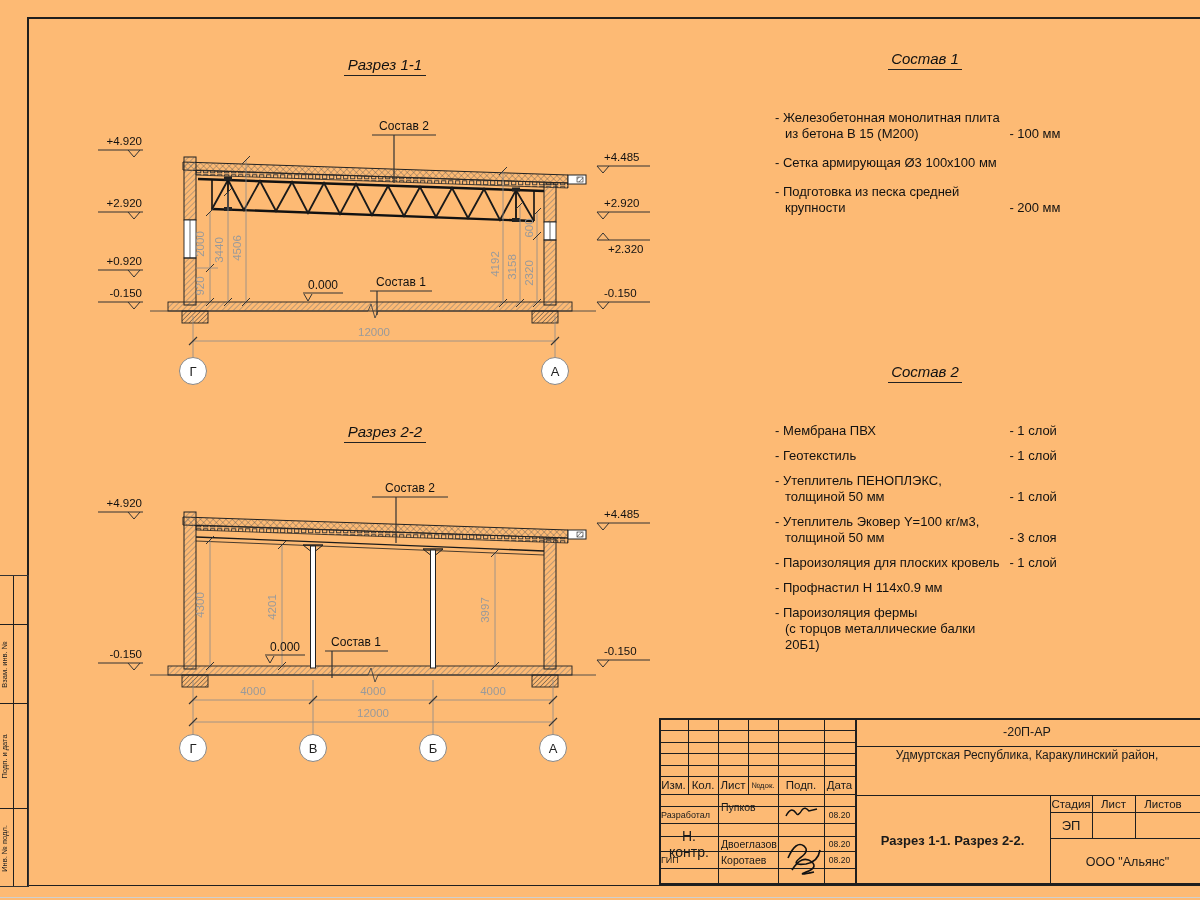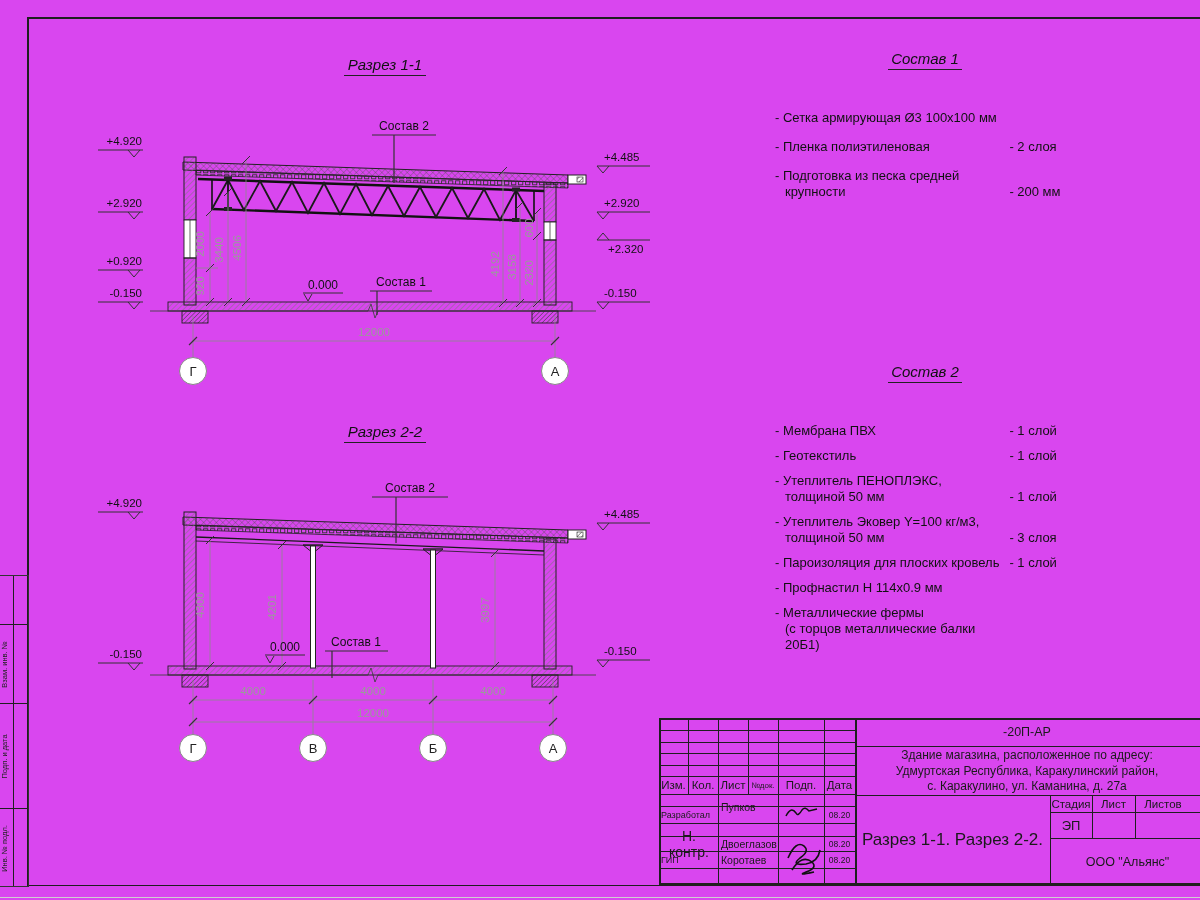--- a/index.html
+++ b/index.html
@@ -1,16 +1,16 @@
 <!DOCTYPE html>
 <html><head>
 <meta charset="utf-8">
 <style>
   html,body{margin:0;padding:0;background:#e8e8e8;}
-  .page{position:relative;width:1200px;height:900px;background:#d946ef;overflow:hidden;
+  .page{position:relative;width:1200px;height:900px;background:#fdba74;overflow:hidden;
         font-family:"Liberation Sans", sans-serif;color:#1a1a1a;}
   .abs{position:absolute;}
   .hline{position:absolute;background:#1f1f1f;height:1px;}
   .vline{position:absolute;background:#1f1f1f;width:1px;}
   .sec-title{position:absolute;font-style:italic;font-size:15px;color:#111;text-align:center;}
   .sec-title span{display:inline-block;border-bottom:1.2px solid #222;padding:0 4px 2px;}
   .comp{position:absolute;width:300px;font-size:13px;color:#111;}
   .comp .comp-head{text-align:center;font-style:italic;font-size:15px;margin-bottom:40px;}
   .comp .comp-head span{display:inline-block;border-bottom:1.2px solid #222;padding:0 3px 2px;}
   .comp-item{display:flex;align-items:flex-end;margin-bottom:13px;line-height:16px;}
@@ -290,29 +290,30 @@
       <line x1="265" y1="655" x2="305" y2="655" stroke="#333" stroke-width="1"></line>
       <polyline points="266,656 270,663 274,656" fill="none" stroke="#333" stroke-width="1"></polyline>
       <text x="285" y="651" text-anchor="middle" font-size="12" fill="#111">0.000</text>
     </g>
   </svg>
 
   <div class="comp comp1" style="left:775px;top:50px;">
     <div class="comp-head"><span>Состав 1</span></div>
     <div class="comp-item">
       <div class="comp-name">
+          <div>- Железобетонная  монолитная плита</div>
+          <div class="l2">из бетона В 15 (М200)</div>
+        </div>
+      <div class="comp-val">- 100 мм</div>
+    </div>
+    <div class="comp-item">
+      <div class="comp-name">
           <div>- Сетка армирующая Ø3 100х100 мм</div>
         </div>
       <div class="comp-val"></div>
-    </div>
-    <div class="comp-item">
-      <div class="comp-name">
-          <div>- Пленка полиэтиленовая</div>
-        </div>
-      <div class="comp-val">-  2 слоя</div>
     </div>
     <div class="comp-item">
       <div class="comp-name">
           <div>- Подготовка из песка средней</div>
           <div class="l2">крупности</div>
         </div>
       <div class="comp-val">- 200 мм</div>
     </div>
   </div>
 
@@ -351,21 +352,21 @@
       <div class="comp-val">- 1 слой</div>
     </div>
     <div class="comp-item">
       <div class="comp-name">
           <div>- Профнастил Н 114х0.9 мм</div>
         </div>
       <div class="comp-val"></div>
     </div>
     <div class="comp-item">
       <div class="comp-name">
-          <div>- Металлические фермы</div>
+          <div>- Пароизоляция фермы</div>
           <div class="l2">(с торцов металлические балки 20Б1)</div>
         </div>
       <div class="comp-val"></div>
     </div>
   </div>
 
   <div class="abs" style="left:-5px;top:575px;width:32px;height:310px;border:1px solid #333;">
     <div class="hline" style="left:0;top:48px;width:32px;"></div>
     <div class="hline" style="left:0;top:127px;width:32px;"></div>
     <div class="hline" style="left:0;top:232px;width:32px;"></div>
@@ -427,27 +428,25 @@
     <div class="tb-text" style="left:165px;top:133px;width:31px;height:17px;font-size:8.5px;">08.20</div>
 
     <svg class="abs" style="left:119px;top:80px;" width="46" height="80" viewBox="0 0 46 80">
       <path d="M8,18 q5,-10 10,-3 q2,4 6,-3 q3,-4 7,1 l8,-2" fill="none" stroke="#111" stroke-width="1.5"></path>
       <path d="M10,60 q8,-18 16,-12 q6,5 -4,12 q-10,8 6,6 q12,-2 14,-14 M14,72 q10,-16 20,-8 q6,6 -6,10 q-10,4 8,0" fill="none" stroke="#111" stroke-width="1.6"></path>
     </svg>
 
     <div class="tb-text" style="left:196px;top:2px;width:344px;height:24px;font-size:12.5px;">-20П-АР</div>
 
     <div class="abs" style="left:196px;top:30px;width:344px;text-align:center;font-size:12px;line-height:15.5px;">
-      <div>Здание магазина, расположенное по адресу:</div>
       <div>Удмуртская Республика, Каракулинский район,</div>
-      <div>с. Каракулино, ул. Каманина, д. 27а</div>
     </div>
 
     <div class="tb-text" style="left:391px;top:77px;width:42px;height:17px;font-size:11.5px;">Стадия</div>
     <div class="tb-text" style="left:433px;top:77px;width:43px;height:17px;font-size:11.5px;">Лист</div>
     <div class="tb-text" style="left:476px;top:77px;width:56px;height:17px;font-size:11.5px;">Листов</div>
     <div class="tb-text" style="left:391px;top:94px;width:42px;height:26px;font-size:13px;">ЭП</div>
 
-    <div class="tb-text" style="left:196px;top:77px;width:195px;height:90px;font-size:17px;">Разрез 1-1. Разрез 2-2.</div>
+    <div class="tb-text" style="left:196px;top:77px;width:195px;height:90px;font-size:13px;font-weight:bold;">Разрез 1-1. Разрез 2-2.</div>
     <div class="tb-text" style="left:391px;top:120px;width:155px;height:47px;font-size:12.5px;">ООО "Альянс"</div>
   </div>
 
 </div>
 
 </body></html>

